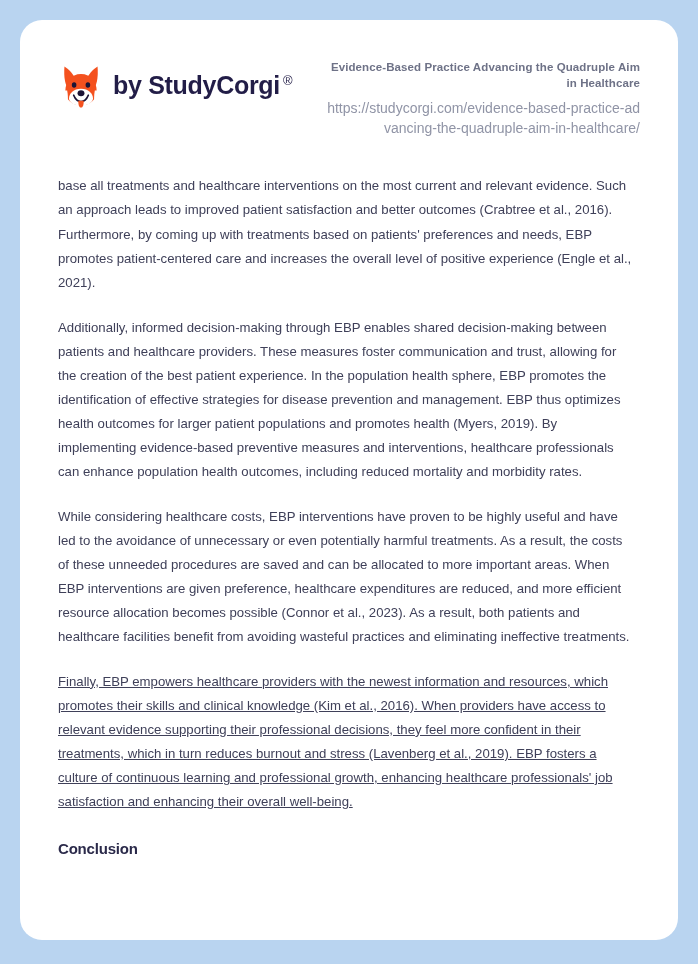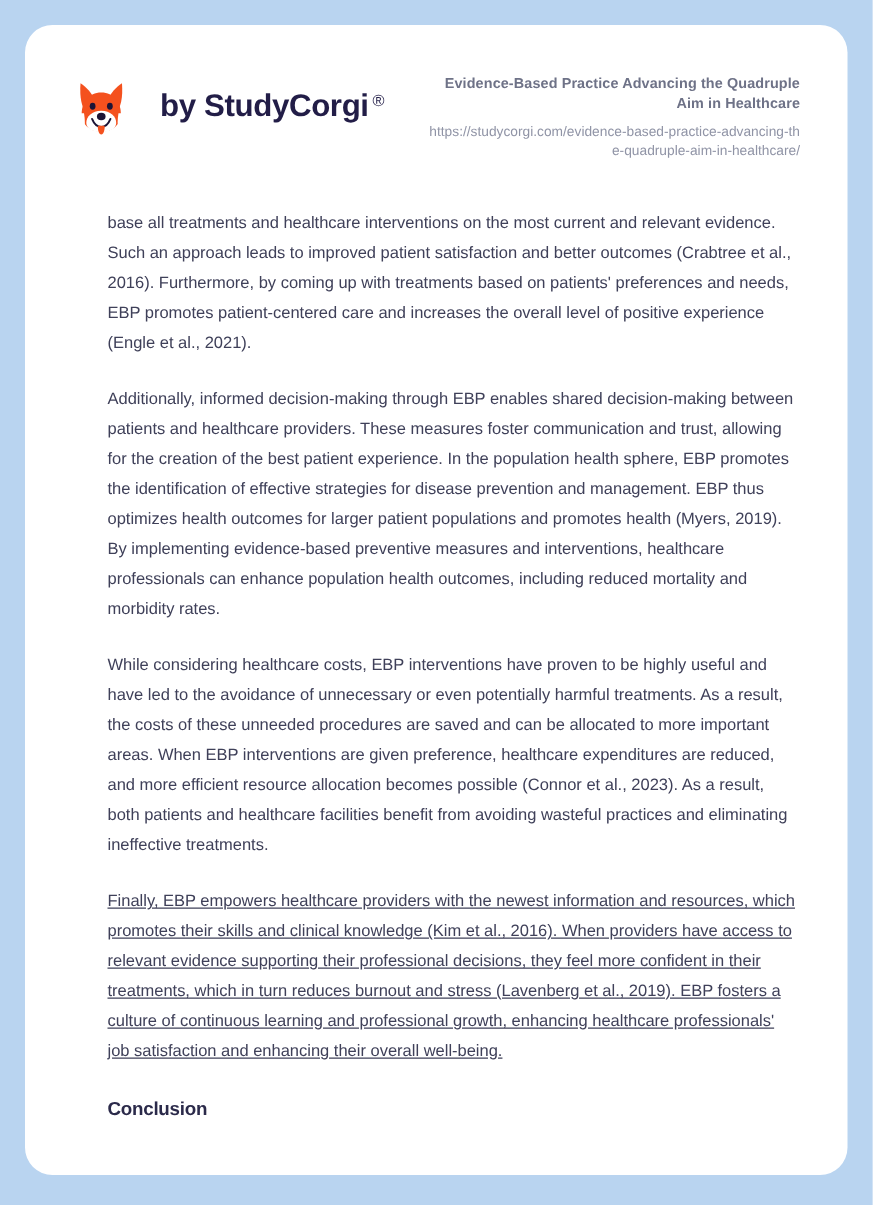--- a/index.html
+++ b/index.html
@@ -33,21 +33,21 @@
   .doc-header {
     display: flex;
     align-items: flex-start;
     justify-content: space-between;
     padding: 38px 38px 0 38px;
     box-sizing: border-box;
   }
   .brand {
     display: flex;
     align-items: center;
-    gap: 24px;
+    gap: 9px;
     padding-top: 4px;
   }
   .corgi-logo {
     width: 46px;
     height: 46px;
     flex: 0 0 auto;
     display: block;
   }
   .wordmark {
     display: flex;
@@ -76,31 +76,30 @@
   .doc-title {
     color: #6e7287;
     font-size: 11.5px;
     font-weight: bold;
     line-height: 1.38;
     letter-spacing: 0.1px;
     margin: 0;
   }
   .doc-url {
     color: #9094a6;
-    font-size: 11px;
+    font-size: 14px;
     font-weight: normal;
     line-height: 1.42;
     margin: 7px 0 0 0;
     word-break: break-all;
   }
   
   .doc-body {
-    padding: 36px 41px 0 50px;
+    padding: 36px 41px 0 38px;
     box-sizing: border-box;
-    margin-left: 16px;
   }
   .doc-body p {
     color: #3f4059;
     font-size: 13.2px;
     line-height: 1.82;
     margin: 0 0 21px 0;
     text-align: left;
   }
   .doc-body p:last-of-type {
     margin-bottom: 0;

